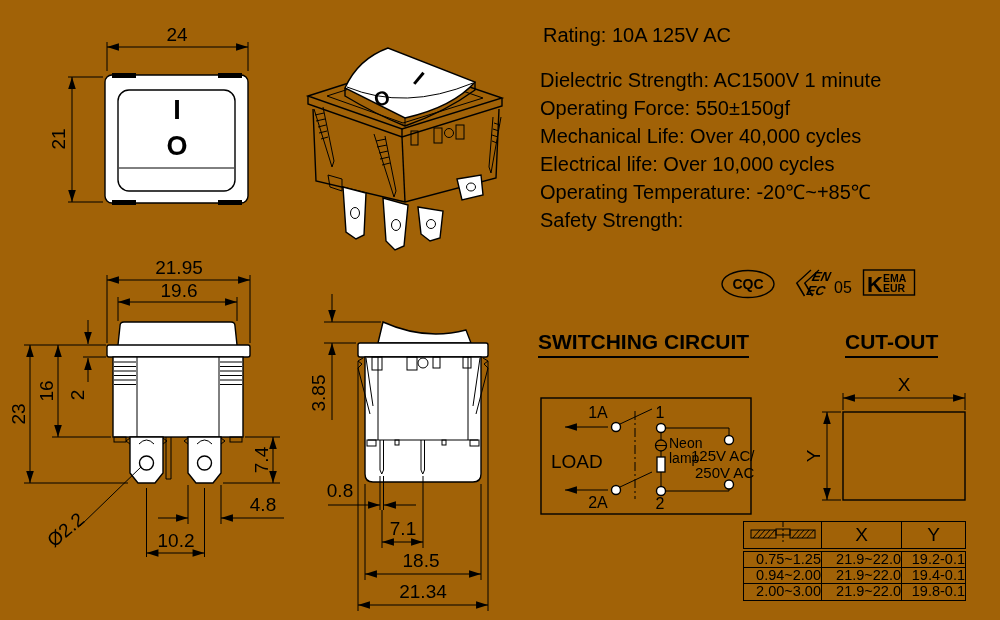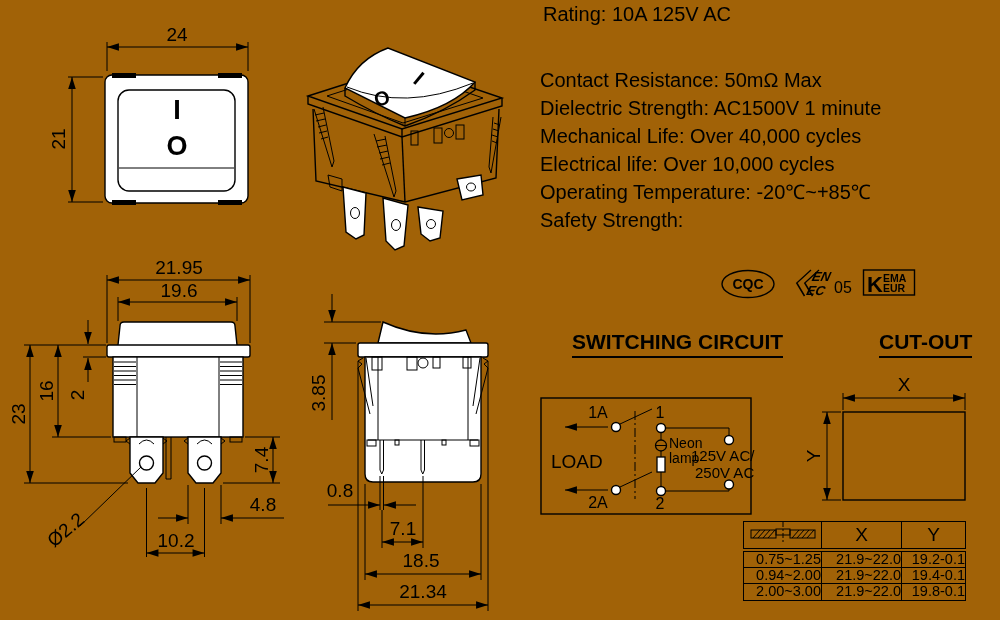--- a/index.html
+++ b/index.html
@@ -8,21 +8,21 @@
   #canvas { position:relative; width:1000px; height:620px; background:#a16207; overflow:hidden; }
   .abs { position:absolute; }
   svg text { font-family:"Liberation Sans", sans-serif; fill:#000; }
   .dimtxt { font-size:19px; }
   .ln  { stroke:#000; fill:none; stroke-width:1.4; }
   .ln2 { stroke:#000; fill:none; stroke-width:1; }
   .wfill { fill:#fff; stroke:#000; stroke-width:1.4; }
   .dim { stroke:#000; fill:none; stroke-width:1; }
   .blk { fill:#000; stroke:none; }
   .spec-line { font-size:20px; line-height:28px; white-space:nowrap; }
-  .section-title { font-size:21px; font-weight:bold; border-bottom:2.5px solid #000; padding-bottom:2px; white-space:nowrap;margin-left:34px; }
+  .section-title { font-size:21px; font-weight:bold; border-bottom:2.5px solid #000; padding-bottom:2px; white-space:nowrap; }
   .dtable { border-collapse:collapse; table-layout:fixed; }
   .dtable th, .dtable td { border:1.6px solid #000; text-align:center; vertical-align:middle; padding:0; line-height:1.05; }
   .dtable th { font-weight:normal; font-size:19px; height:25px; border-bottom:4px double #000; }
   .dtable td { font-size:14.5px; height:16px; white-space:nowrap;text-align:right; }
 </style>
 </head>
 <body>
 
 <div id="canvas">
 
@@ -106,24 +106,24 @@
   <g>
     <path class="wfill" d="M55,53 Q68,24 98,13 L185,47 Q163,72 115,83 Z"></path>
     <path class="ln" d="M55,53 L55,61 Q85,79 115,91 Q155,77 185,55 L185,47"></path>
     <line class="ln2" x1="115" y1="83" x2="115" y2="91"></line>
     <path class="ln2" d="M57,52 Q115,76 183,48"></path>
     <text transform="translate(86,72) rotate(-14)" style="font-size:20px;font-weight:bold">O</text>
     <text transform="translate(122,47) rotate(40)" style="font-size:21px;font-weight:bold">I</text>
   </g>
 </svg>
 
-<div class="abs spec-line" style="left:543px;top:0">Rating: 10A 125V AC</div>
+<div class="abs spec-line" style="left:543px;top:21px">Rating: 10A 125V AC</div>
 <div class="abs" style="left:540px;top:66px">
-  <div class="spec-line">Contact Resistance: 50mΩ Max</div>
   <div class="spec-line">Dielectric Strength: AC1500V 1 minute</div>
+  <div class="spec-line">Operating Force: 550±150gf</div>
   <div class="spec-line">Mechanical Life: Over 40,000 cycles</div>
   <div class="spec-line">Electrical life: Over 10,000 cycles</div>
   <div class="spec-line">Operating Temperature: -20℃~+85℃</div>
   <div class="spec-line">Safety Strength:</div>
 </div>
 
 <svg class="abs" style="left:719px;top:268px" width="58" height="32" viewBox="0 0 58 32">
   <ellipse cx="29" cy="16" rx="26" ry="13.5" class="ln" stroke-width="2.6"></ellipse>
   <text x="29" y="21" text-anchor="middle" style="font-size:14px;font-weight:bold">CQC</text>
 </svg>

